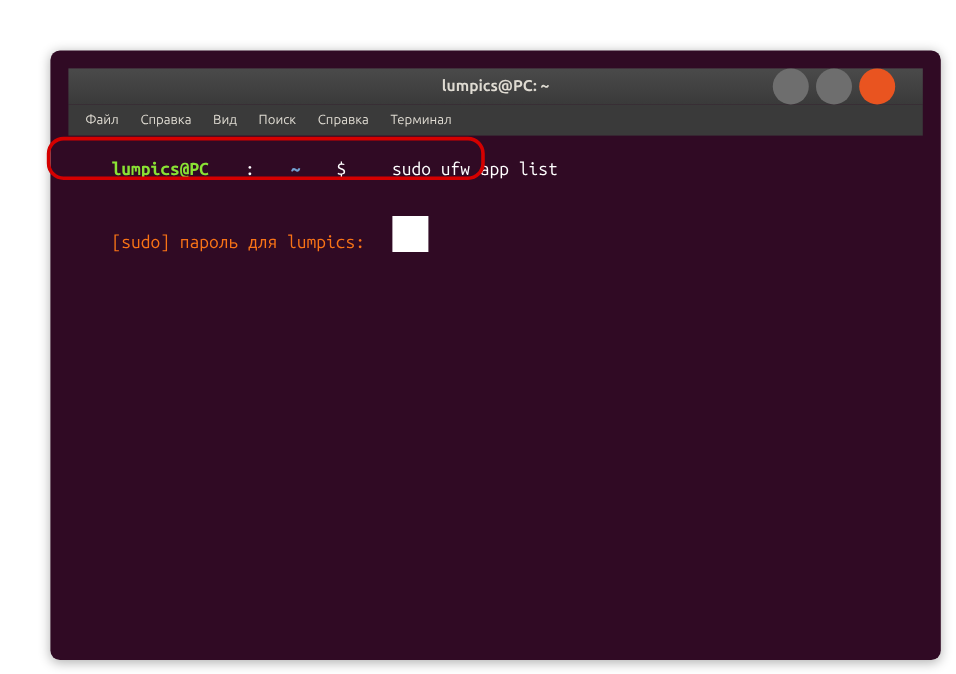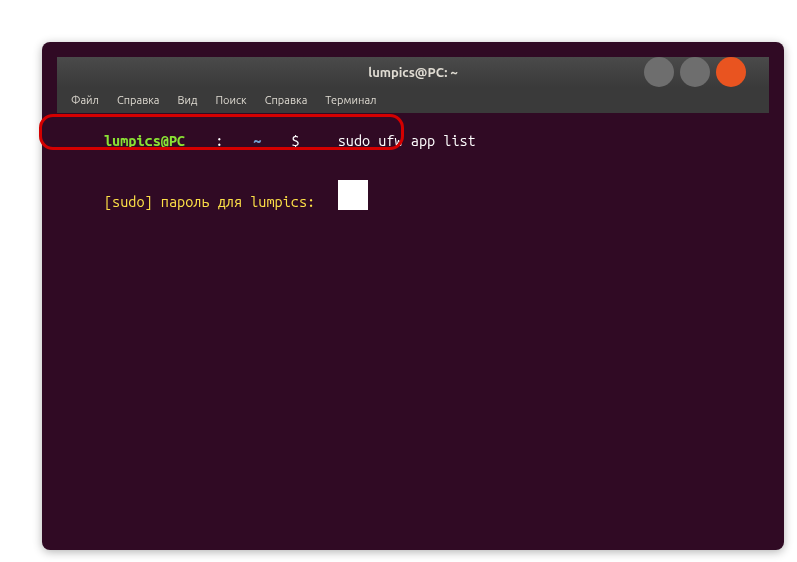--- a/index.html
+++ b/index.html
@@ -78,38 +78,37 @@
     }
     .terminal-body {
       padding: 4px 6px;
       font-size: 14.5px;
       line-height: 18px;
       color: #ffffff;
       position: relative;
     }
     .line {
       white-space: pre;
-      margin-left: 11px;
     }
     .prompt-user {
       color: #8ae234;
       font-weight: bold;
     }
     .prompt-path {
       color: #729fcf;
       font-weight: bold;
     }
     .prompt-dollar {
       color: #ffffff;
     }
     .cmd {
       color: #ffffff;
     }
     .sudo-line {
-      color: #fde047;
+      color: #f97316;
     }
     .cursor-block {
       display: inline-block;
       width: 9px;
       height: 16px;
       background: #ffffff;
       vertical-align: text-bottom;
     }
     .highlight-box {
       position: absolute;

